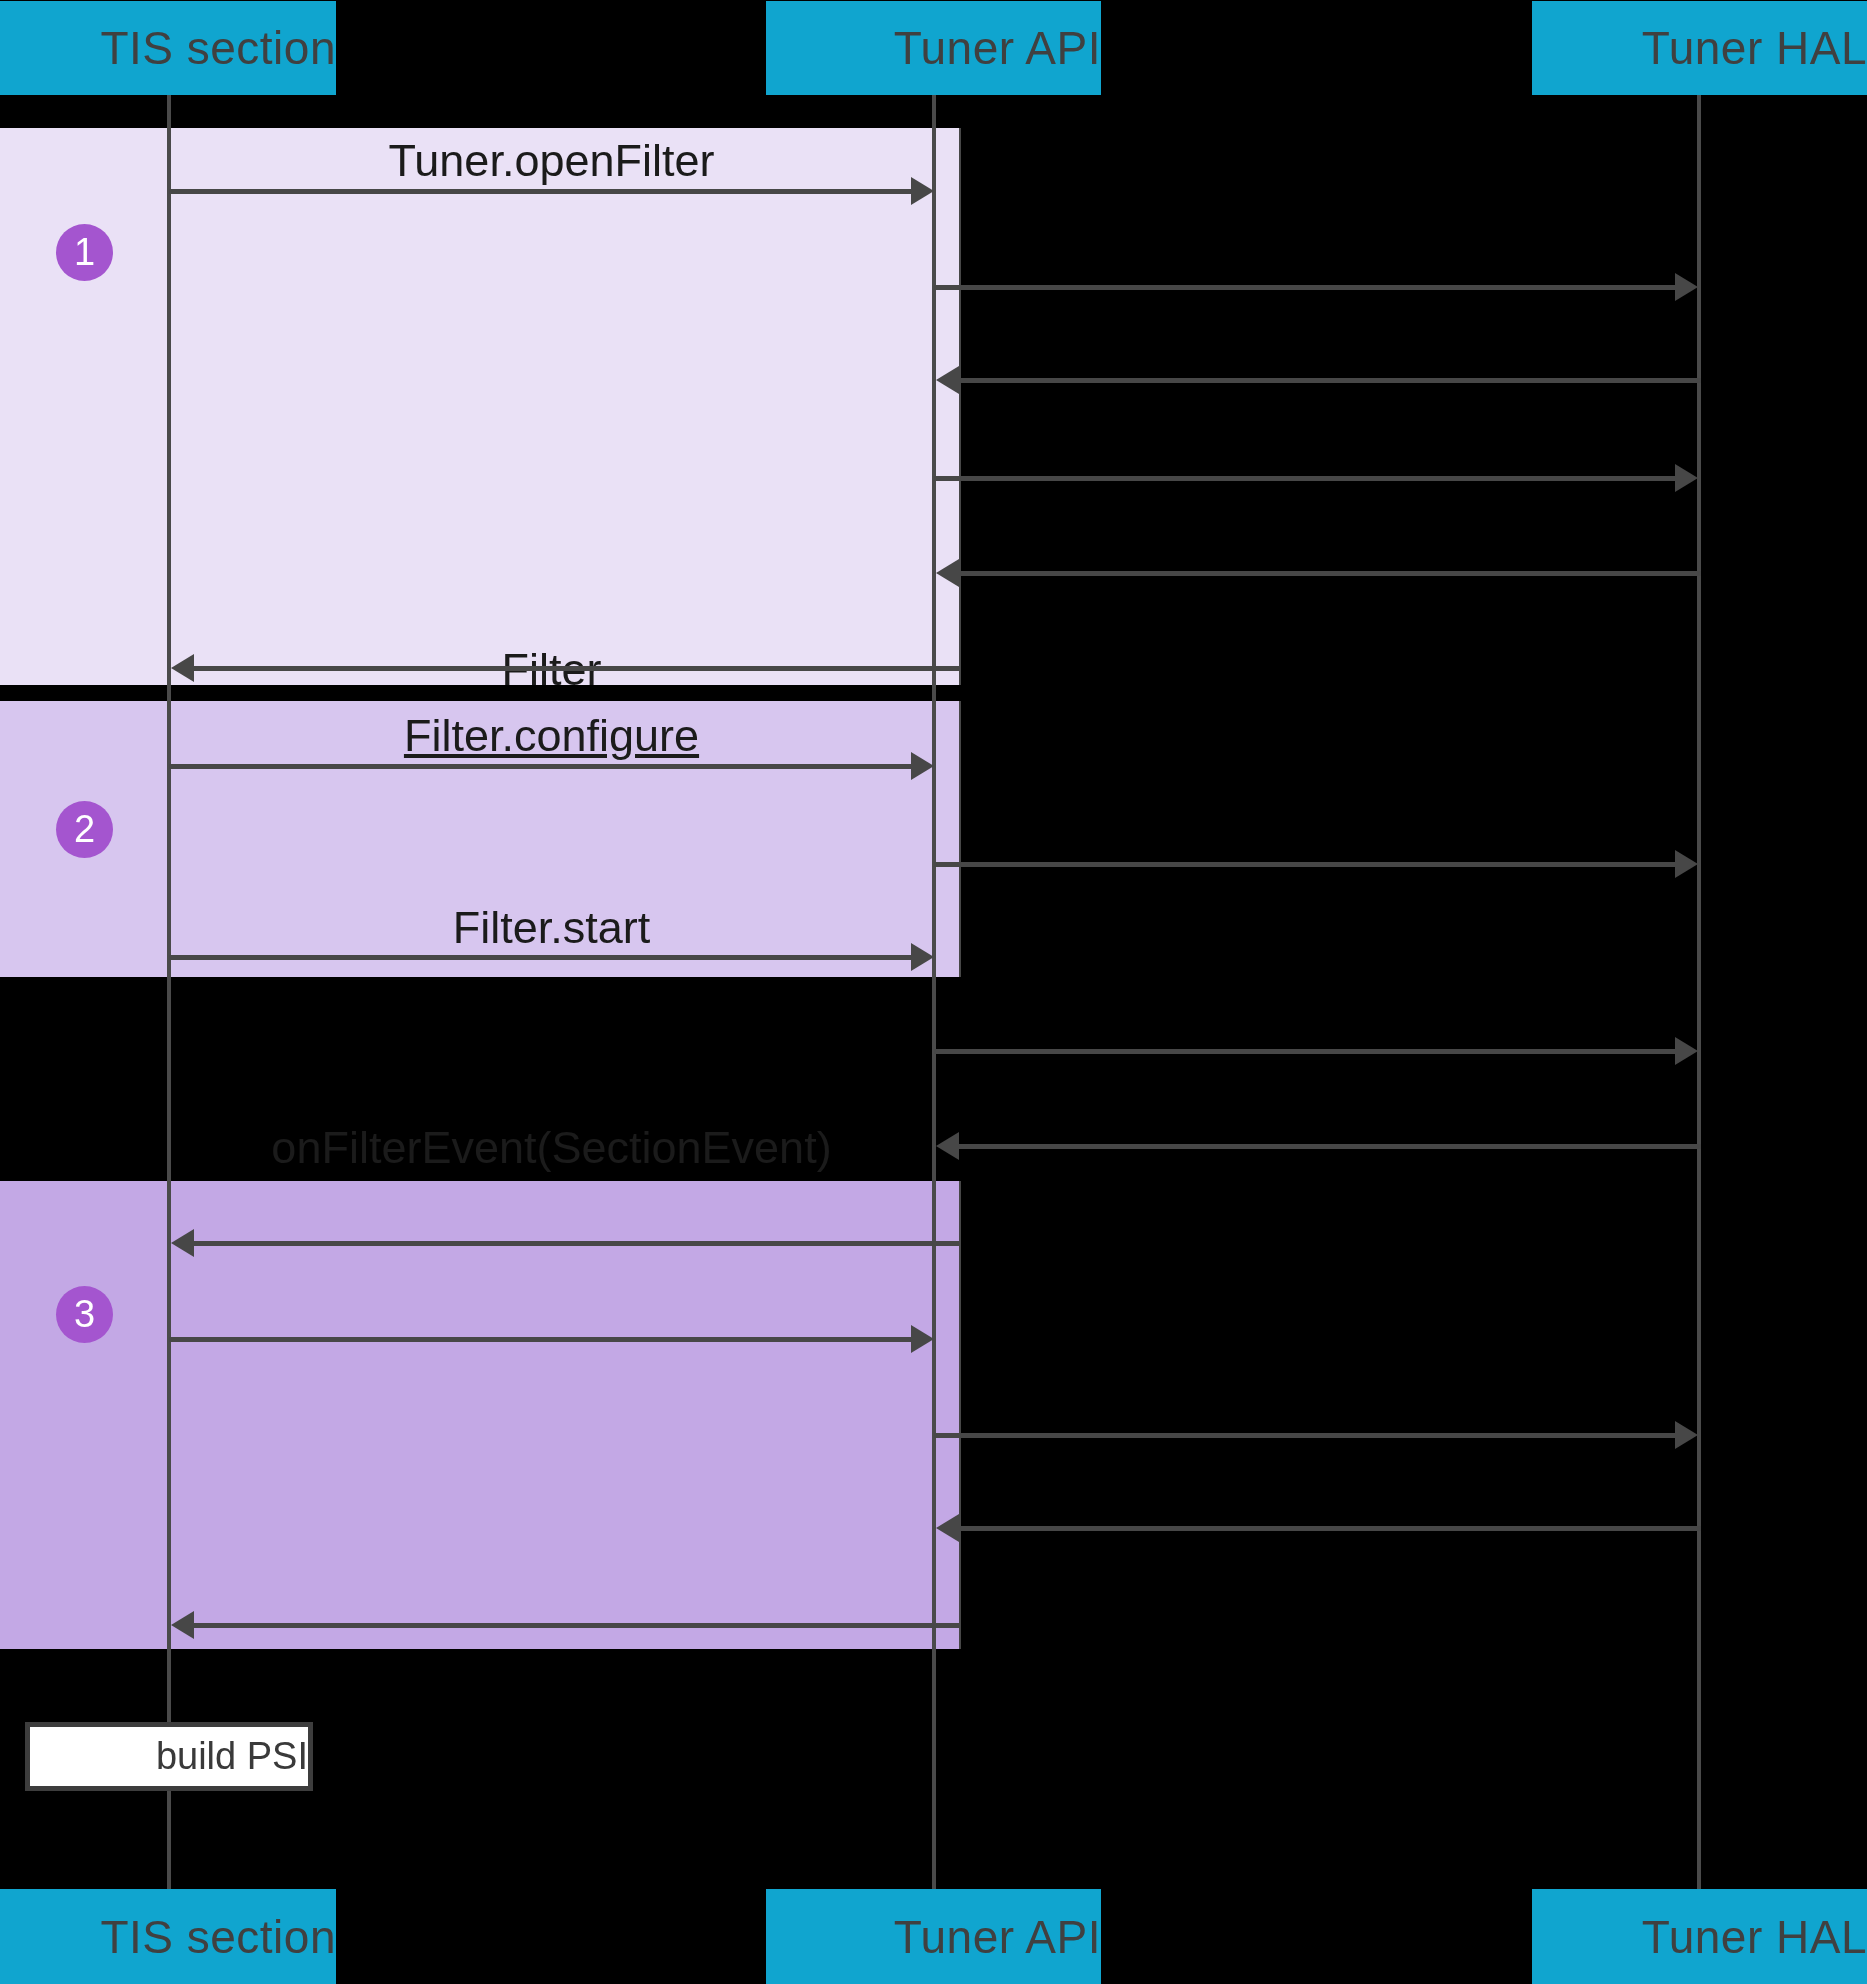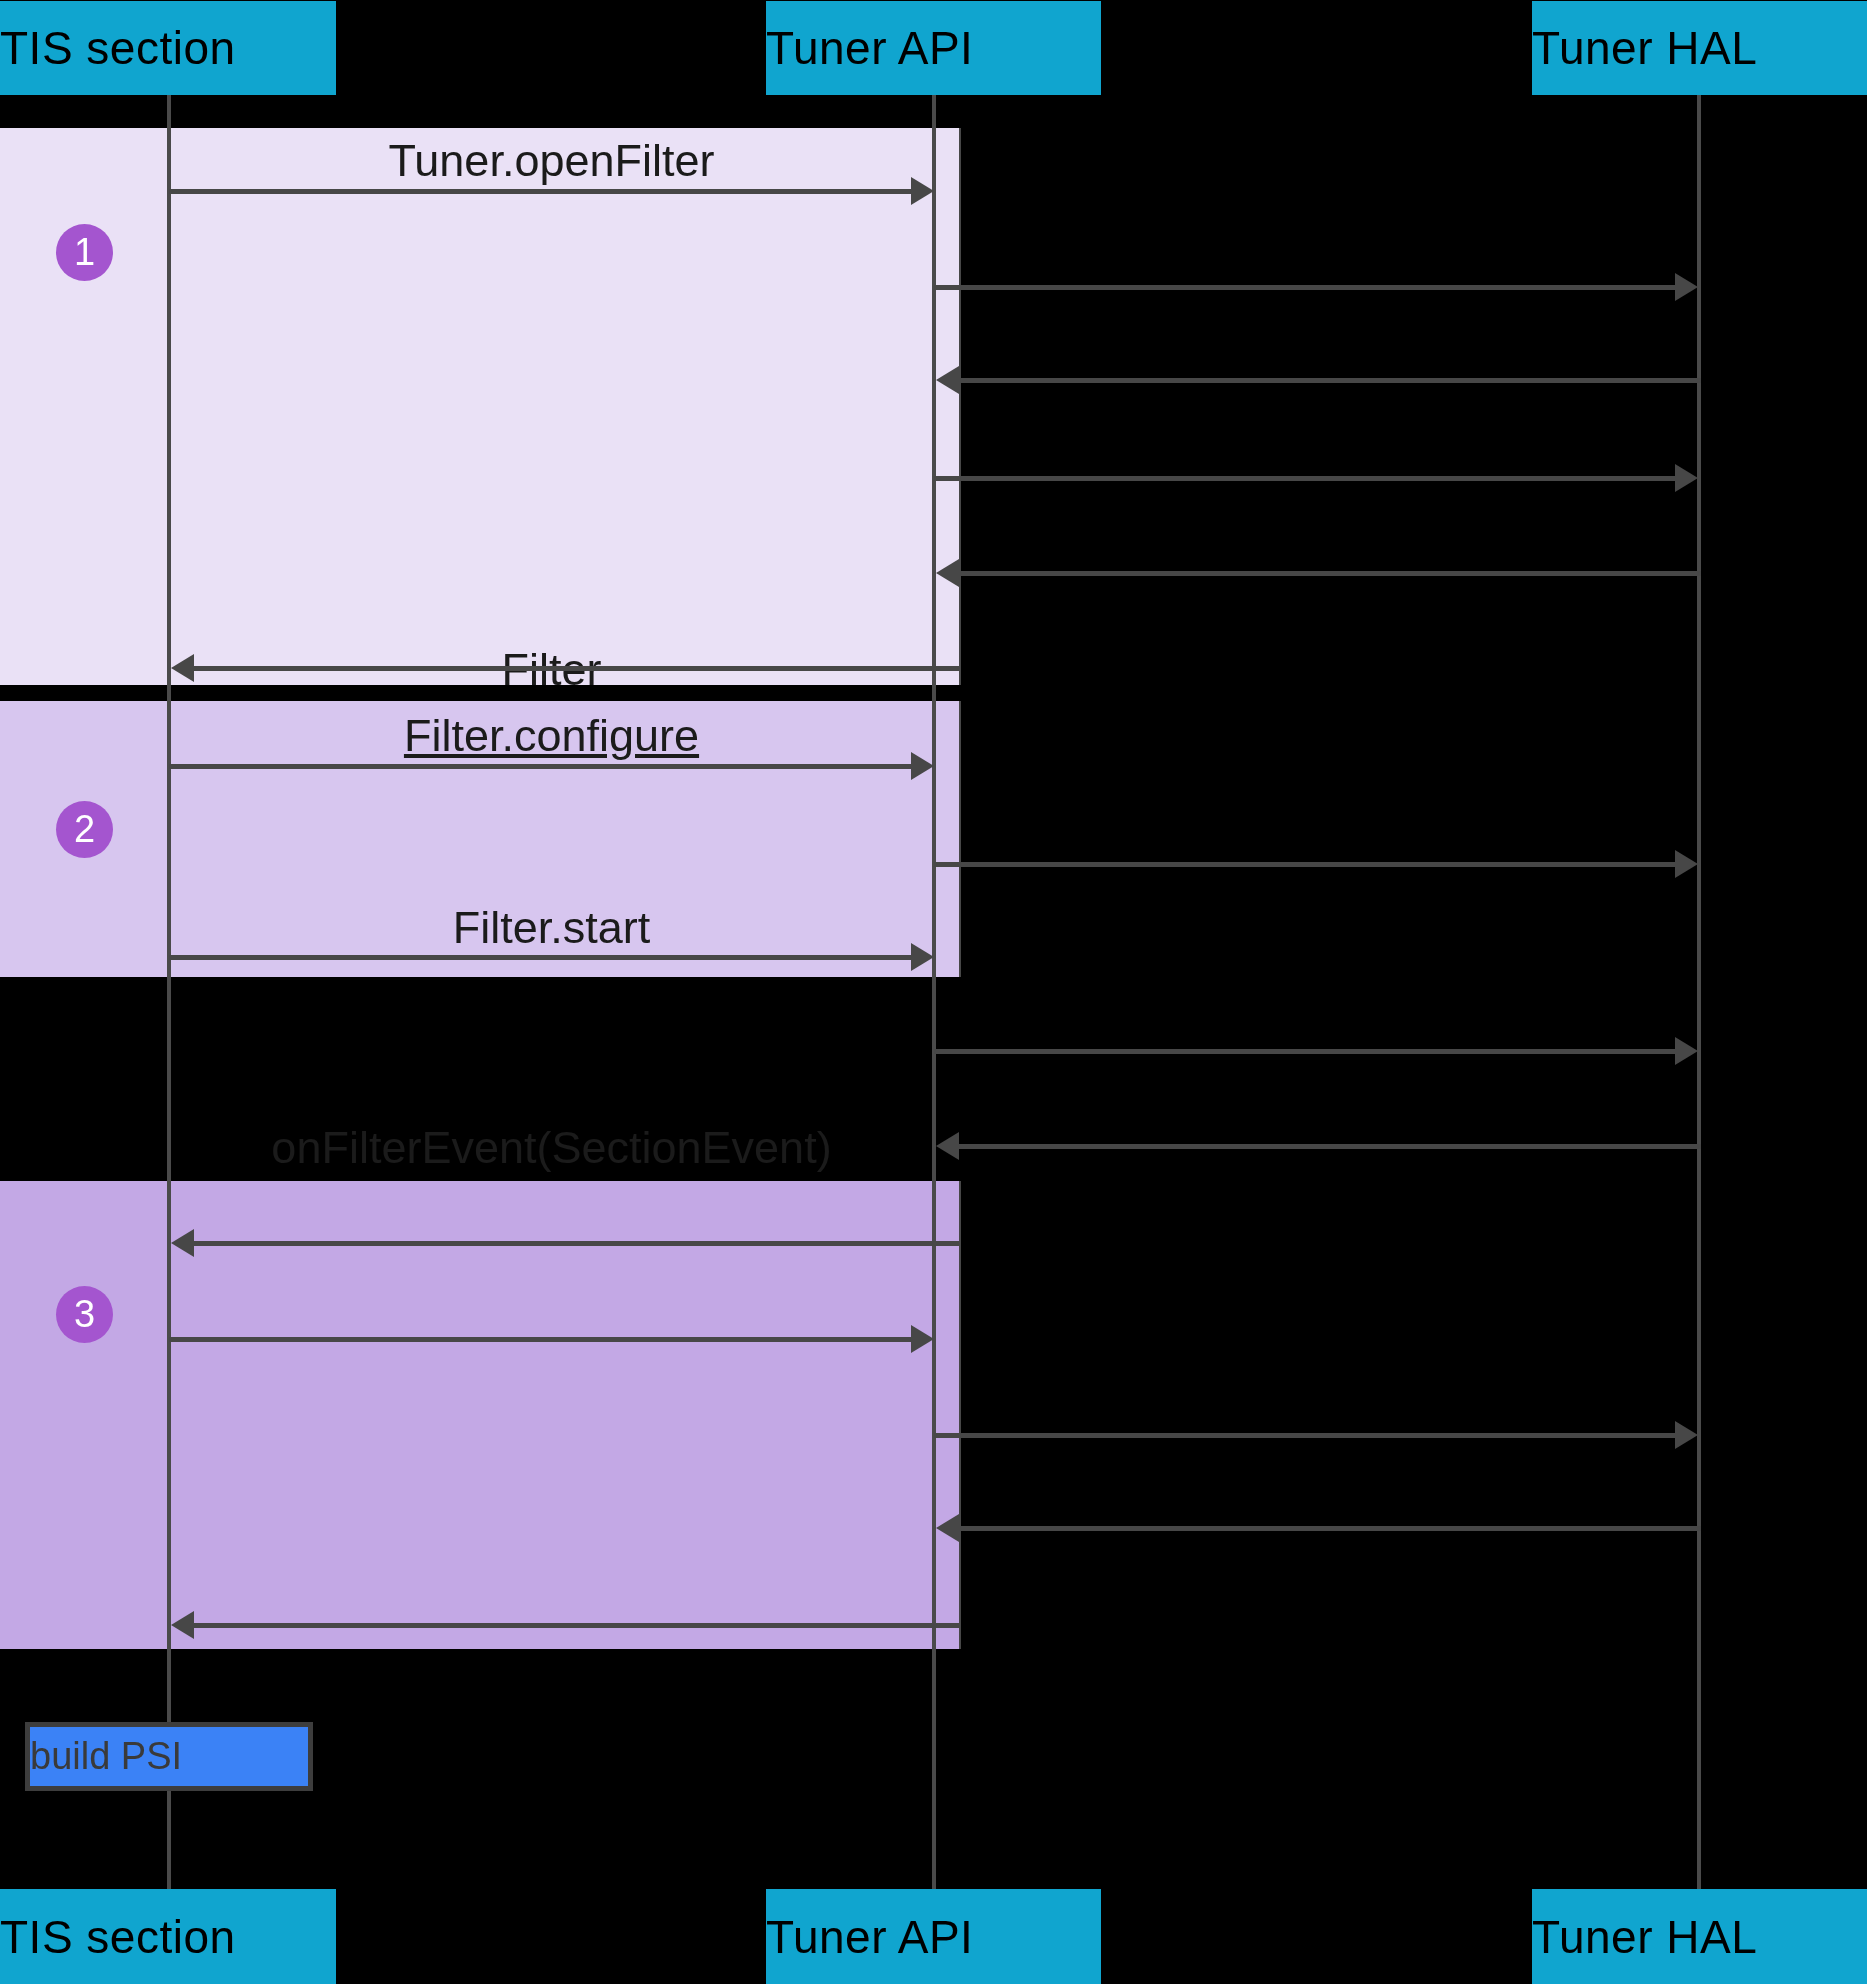--- a/index.html
+++ b/index.html
@@ -7,25 +7,25 @@
     position: relative;
     width: 1867px;
     height: 1985px;
     background: #000;
     font-family: "Liberation Sans", sans-serif;
     overflow: hidden;
   }
   .hdr {
     position: absolute;
     background: #10A5CF;
-    color: #000000;
+    color: #404040;
     font-size: 46px;
     display: flex;
     align-items: center;
-    justify-content: flex-start;
+    justify-content: flex-end;
     letter-spacing: 0.5px;
   }
   .lifeline {
     position: absolute;
     top: 95px;
     height: 1794px;
     width: 3.8px;
     background: #4A4A4A;
   }
   .band {
@@ -66,27 +66,27 @@
   .head {
     position: absolute;
     width: 0; height: 0;
     border-top: 14.3px solid transparent;
     border-bottom: 14.3px solid transparent;
   }
   .head.r { border-left: 23px solid #474747; }
   .head.l { border-right: 23px solid #474747; }
   .note {
     position: absolute;
-    background: #3b82f6;
+    background: #ffffff;
     border: 5.7px solid #3D3D3D;
     color: #3A3A3A;
     font-size: 38px;
     display: flex;
     align-items: center;
-    justify-content: flex-start;
+    justify-content: flex-end;
   }
 </style>
 </head>
 <body>
 
 <div id="stage">
 
   <div class="band s1" style="top:128px; height:557px;"></div>
   <div class="band s2" style="top:701px; height:276px;"></div>
   <div class="band s3" style="top:1181px; height:468px;"></div>

